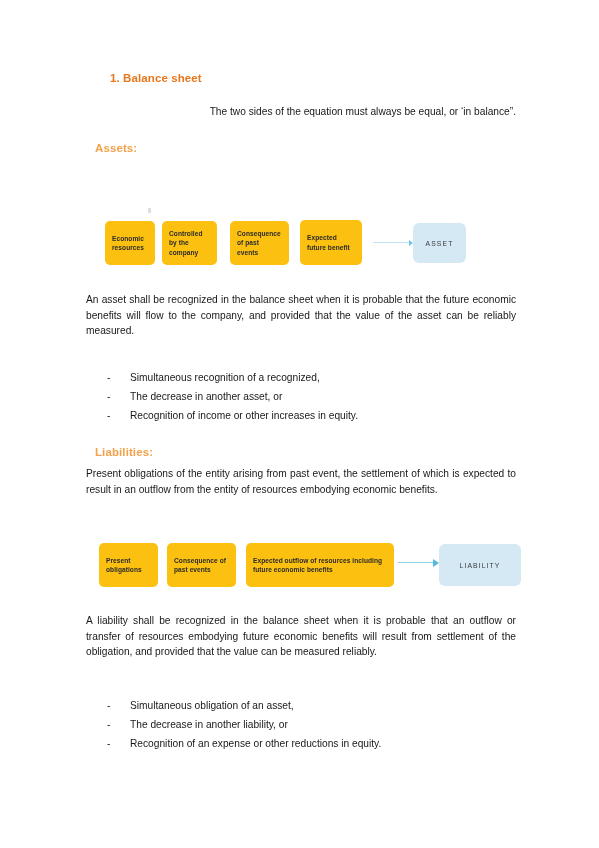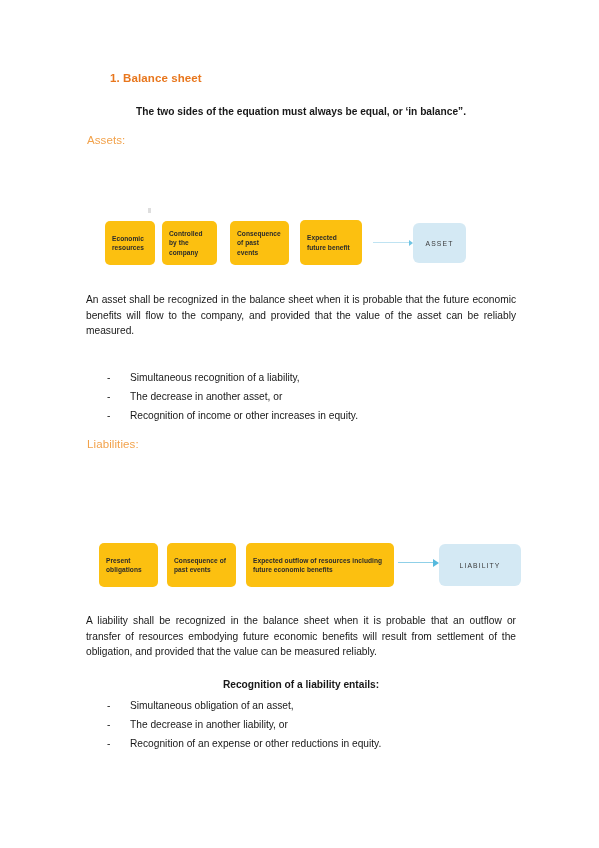--- a/index.html
+++ b/index.html
@@ -26,39 +26,38 @@
     font-size: 11.5px;
     font-weight: bold;
     color: #E8771E;
     margin: 0;
     padding: 0;
     letter-spacing: 0.1px;
   }
 
   h2.section-title {
     font-size: 11.5px;
-    font-weight: normal;
+    font-weight: bold;
     color: #F2A24B;
-    margin: 1px;
+    margin: 9px;
     padding: 0;
     letter-spacing: 0.1px;
   }
 
   p.para {
     font-size: 10.2px;
     line-height: 15.6px;
     margin: 0;
     padding: 0;
     text-align: justify;
     color: #181818;
   }
 
   p.para-left {
-    text-align: center;
-    font-weight: bold;
+    text-align: right;
   }
 
   ul.dash-list {
     list-style: none;
     margin: 0;
     padding: 0;
   }
   ul.dash-list li {
     font-size: 10.2px;
     line-height: 19px;
@@ -182,34 +181,35 @@
       <span class="box-label">ASSET</span>
     </div>
   </div>
 
   <p class="para" style="position:absolute; left:86px; top:292px; width:430px;">An asset shall be recognized in the balance sheet when it is probable that the future economic benefits will flow to the company, and provided that the value of the asset can be reliably measured.</p>
 
 
   <ul class="dash-list" style="position:absolute; left:86px; top:368px; width:430px;">
     <li>
       <span class="dash">-</span>
-      <span>Simultaneous recognition of a liability,</span>
+      <span>Simultaneous recognition of a recognized,</span>
     </li>
     <li>
       <span class="dash">-</span>
       <span>The decrease in another asset, or</span>
     </li>
     <li>
       <span class="dash">-</span>
       <span>Recognition of income or other increases in equity.</span>
     </li>
   </ul>
 
   <h2 class="section-title" style="position:absolute; left:86px; top:437px;">Liabilities:</h2>
 
+  <p class="para" style="position:absolute; left:86px; top:466px; width:430px;">Present obligations of the entity arising from past event, the settlement of which is expected to result in an outflow from the entity of resources embodying economic benefits.</p>
 
   <div class="diagram" style="left:0; top:0; width:599px; height:848px; pointer-events:none;">
 
     <div class="flow-box" style="left:99px; top:543px; width:59px; height:44px;">
       <span class="box-label">Present obligations</span>
     </div>
 
     <div class="flow-box" style="left:167px; top:543px; width:69px; height:44px;">
       <span class="box-label">Consequence of past events</span>
     </div>
@@ -223,21 +223,20 @@
       <span class="head"></span>
     </div>
 
     <div class="result-box" style="left:439px; top:544px; width:82px; height:42px;">
       <span class="box-label">LIABILITY</span>
     </div>
   </div>
 
   <p class="para" style="position:absolute; left:86px; top:613px; width:430px;">A liability shall be recognized in the balance sheet when it is probable that an outflow or transfer of resources embodying future economic benefits will result from settlement of the obligation, and provided that the value can be measured reliably.</p>
 
-  <p class="para para-left" style="position:absolute; left:86px; top:677px; width:430px;">Recognition of a liability entails:</p>
 
   <ul class="dash-list" style="position:absolute; left:86px; top:696px; width:430px;">
     <li>
       <span class="dash">-</span>
       <span>Simultaneous obligation of an asset,</span>
     </li>
     <li>
       <span class="dash">-</span>
       <span>The decrease in another liability, or</span>
     </li>

